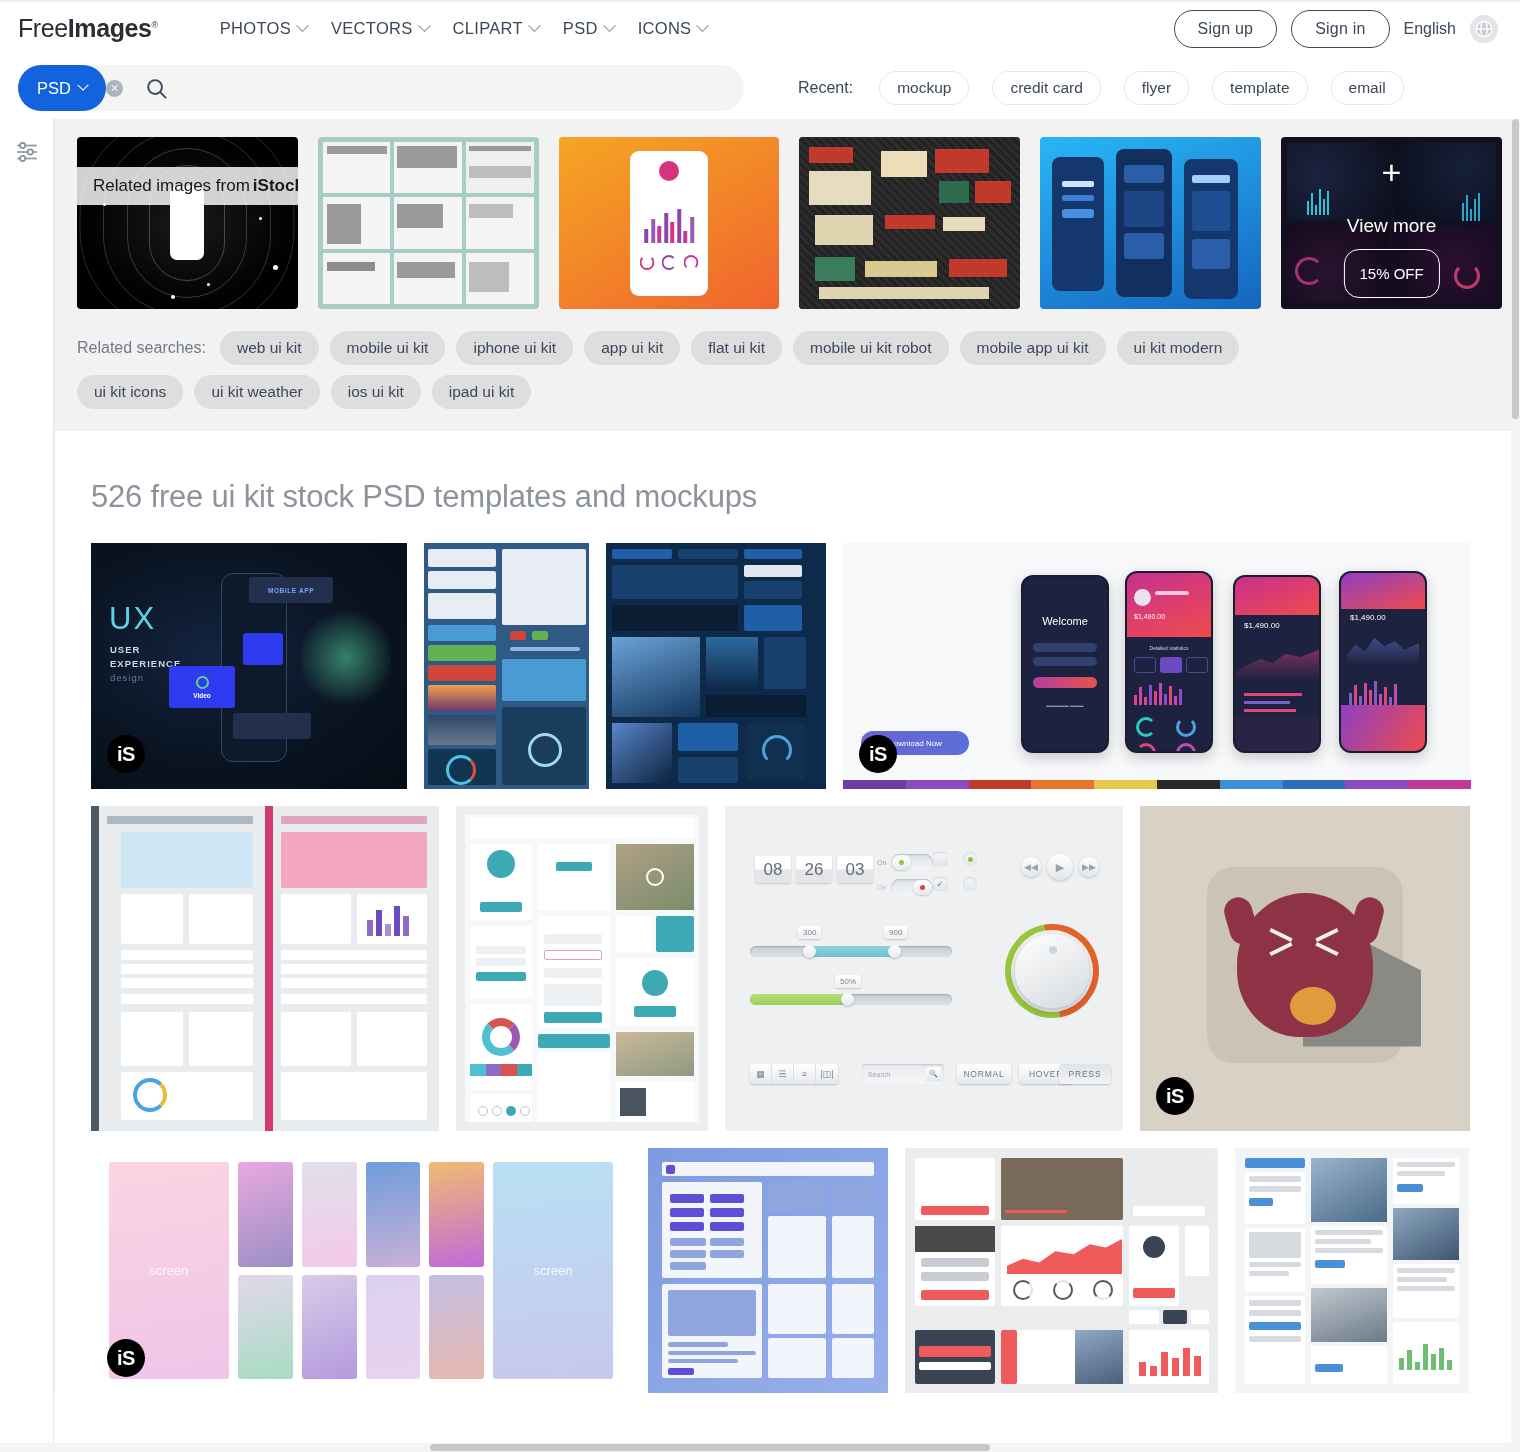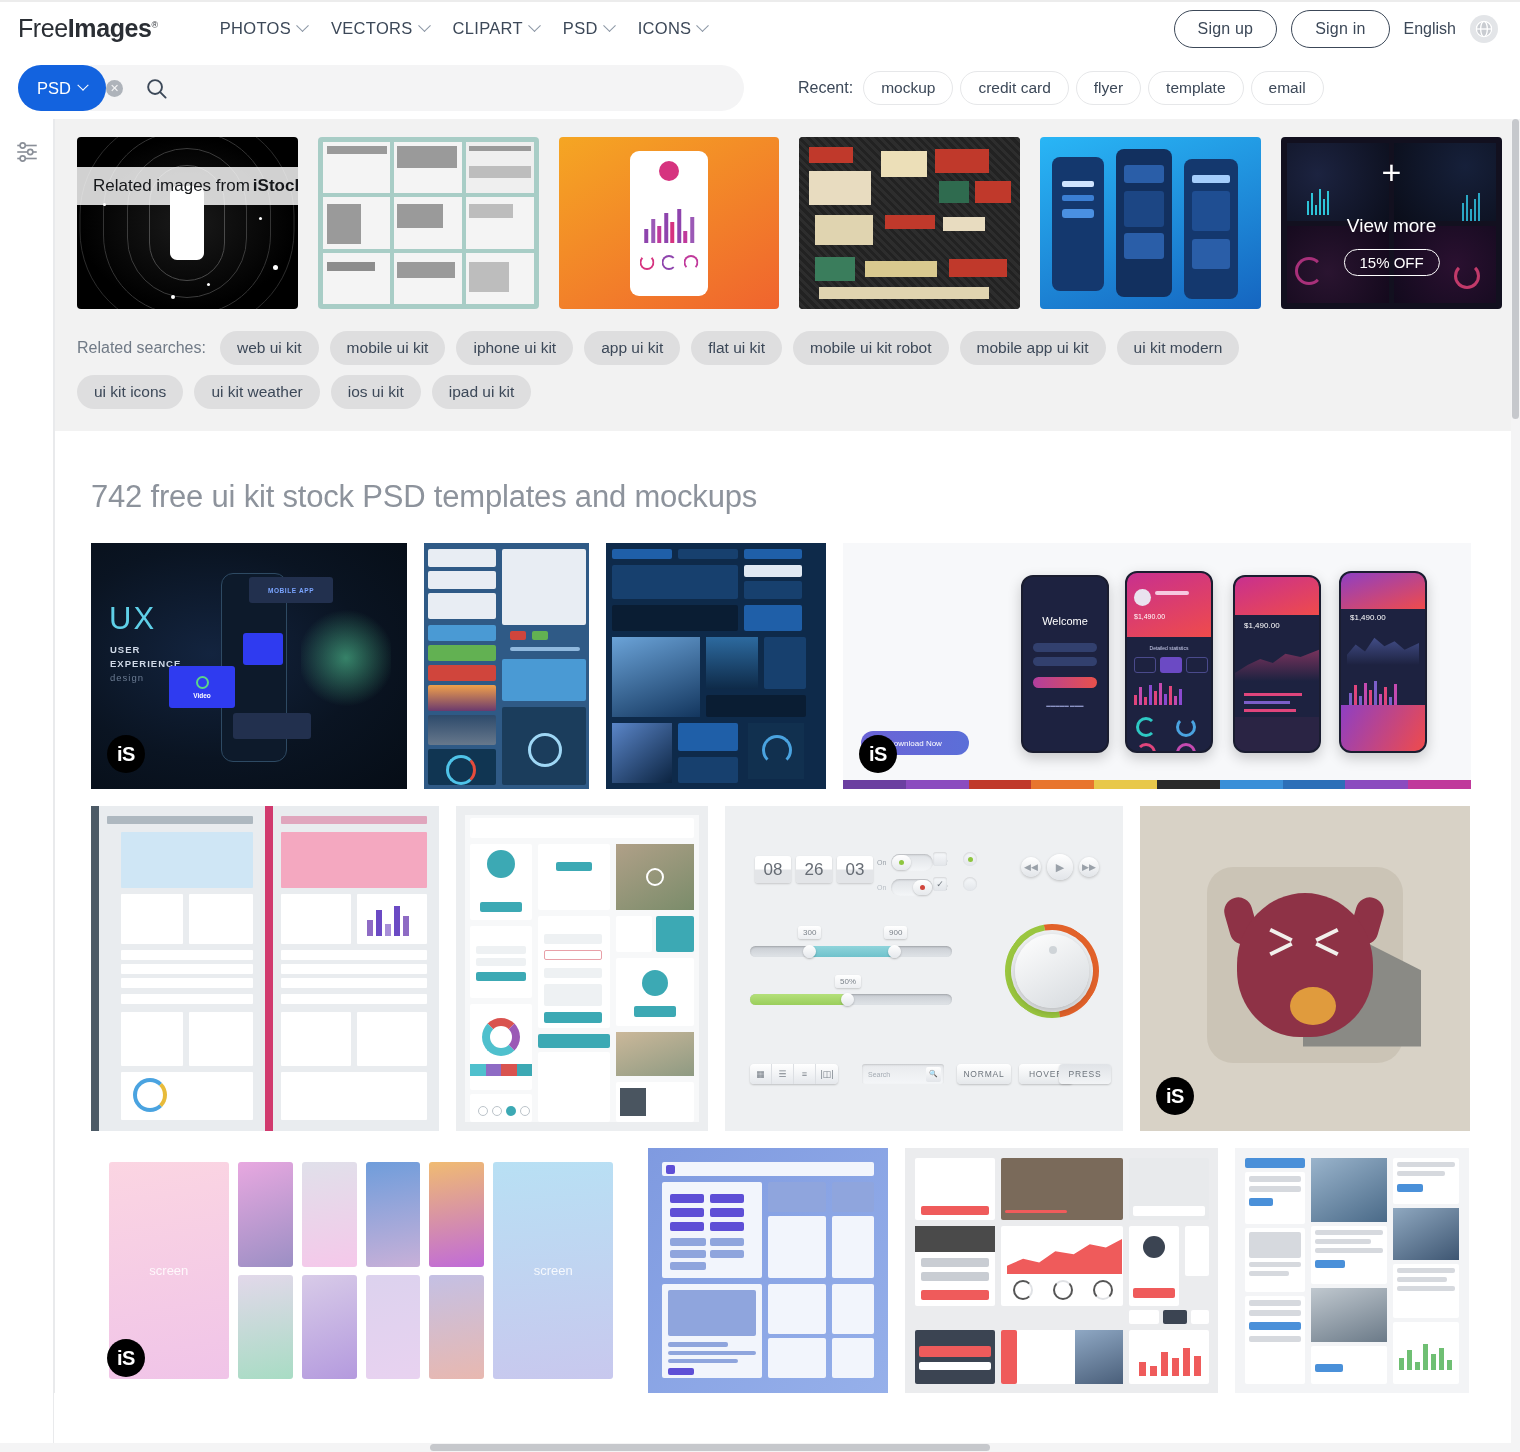--- a/index.html
+++ b/index.html
@@ -80,21 +80,21 @@
   .clear-btn {
     width: 17px; height: 17px; border-radius: 50%; background: #aeb3ba;
     color: #f4f4f5; font-size: 11px; display: flex; align-items: center;
     justify-content: center; cursor: pointer; margin-right: 22px; line-height: 1;
   }
   .mag-btn {
     margin-right: 24px; cursor: pointer; display: flex; align-items: center;
   }
   .mag-btn svg { width: 23px; height: 23px; }
   .recent {
-    display: flex; align-items: center; gap: 7px; margin-left: 54px;
+    display: flex; align-items: center; gap: 23px; margin-left: 54px;
   }
   .recent-label { font-size: 16px; color: #3c4858; margin-right: 3px; }
   .chip {
     border: 1.3px solid #e6e7e9; border-radius: 17px; padding: 7px 17px;
     font-size: 15.5px; color: #3c4858; background: #fff; cursor: pointer;
     white-space: nowrap;
   }
 
   
   .bodywrap { display: flex; width: 1520px; height: 1333px; background:#fff;}
@@ -498,21 +498,21 @@
             <i style="width:2px;height:18px;background:#2aa7c4;display:block;"></i>
             <i style="width:2px;height:26px;background:#2aa7c4;display:block;"></i>
             <i style="width:2px;height:12px;background:#2aa7c4;display:block;"></i>
             <i style="width:2px;height:22px;background:#2aa7c4;display:block;"></i>
             <i style="width:2px;height:28px;background:#2aa7c4;display:block;"></i>
           </div>
           <div style="position:absolute;left:14px;bottom:24px;width:28px;height:28px;border:3px solid #a8307a;border-radius:50%;border-right-color:transparent;"></div>
           <div style="position:absolute;right:22px;bottom:20px;width:26px;height:26px;border:3px solid #c13a6a;border-radius:50%;border-top-color:transparent;"></div>
           <div style="position:absolute;left:50%;top:18px;transform:translateX(-50%);color:#fff;font-size:34px;font-weight:300;line-height:1;">+</div>
           <div style="position:absolute;left:50%;top:78px;transform:translateX(-50%);color:#fff;font-size:19px;white-space:nowrap;">View more</div>
-          <div style="position:absolute;left:50%;top:112px;transform:translateX(-50%);border:1.8px solid #fff;border-radius:15px;padding:4px 15px;color:#fff;font-size:15px;white-space:nowrap;">15% OFF</div>
+          <div style="position:absolute;left:50%;top:112px;transform:translateX(-50%);border:1.8px solid #fff;border-radius:15px;padding:15px 15px;color:#fff;font-size:15px;white-space:nowrap;">15% OFF</div>
         </div>
 
       </div>
 
       <div class="related">
         <span class="related-label">Related searches:</span>
         <span class="tag">web ui kit</span>
         <span class="tag">mobile ui kit</span>
         <span class="tag">iphone ui kit</span>
         <span class="tag">app ui kit</span>
@@ -522,21 +522,21 @@
         <span class="tag">ui kit modern</span>
         <span class="tag">ui kit icons</span>
         <span class="tag">ui kit weather</span>
         <span class="tag">ios ui kit</span>
         <span class="tag">ipad ui kit</span>
       </div>
     </div>
 
     <div class="results">
       <div class="results-inner">
-        <h1 class="title">742 free ui kit stock PSD templates and mockups</h1>
+        <h1 class="title">526 free ui kit stock PSD templates and mockups</h1>
 
         <div class="grid">
 
           <div class="grid-row">
 
             <div class="card t-ux" style="width:316px;height:246px;">
               <div class="phone-outline"></div>
               <div class="uxtext">UX</div>
               <div class="uxsub">
                 <span>USER</span><br>

